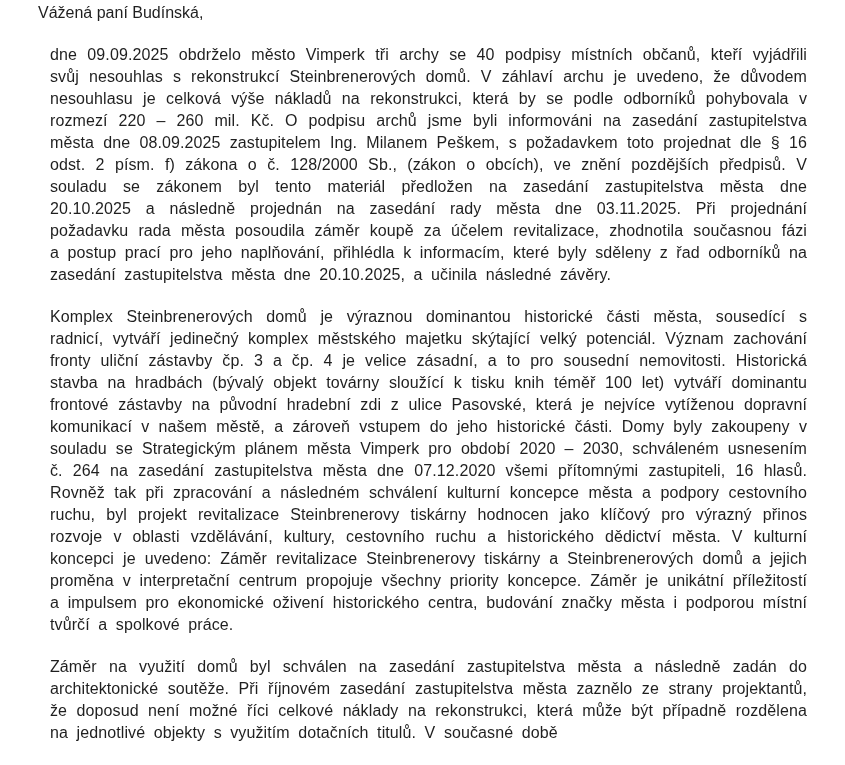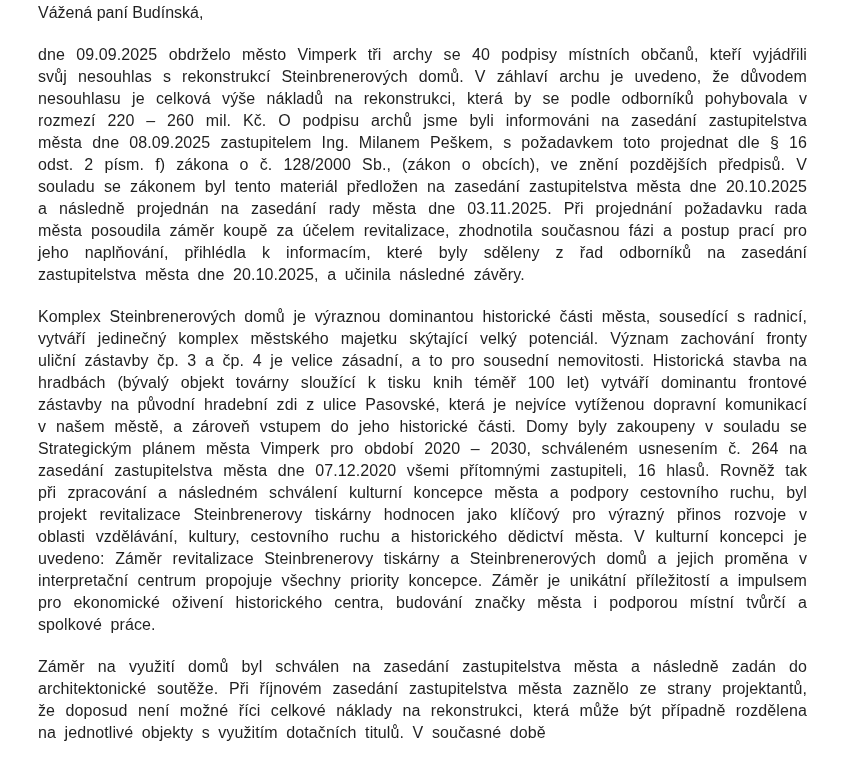--- a/index.html
+++ b/index.html
@@ -18,21 +18,21 @@
     font-family: "Liberation Sans", "DejaVu Sans", sans-serif;
     font-size: 16px;
     line-height: 22px;
     color: #1f1f1f;
   }
   .salutation {
     margin: 0;
     text-align: left;
   }
   .para {
-    margin: 20px 0 0 0;
+    margin: 20px 0 0 12px;
     text-align: justify;
     word-spacing: 4px;
     letter-spacing: 0.1px;
   }
   .italic {
   }
 </style>
 </head>
 <body>
 

